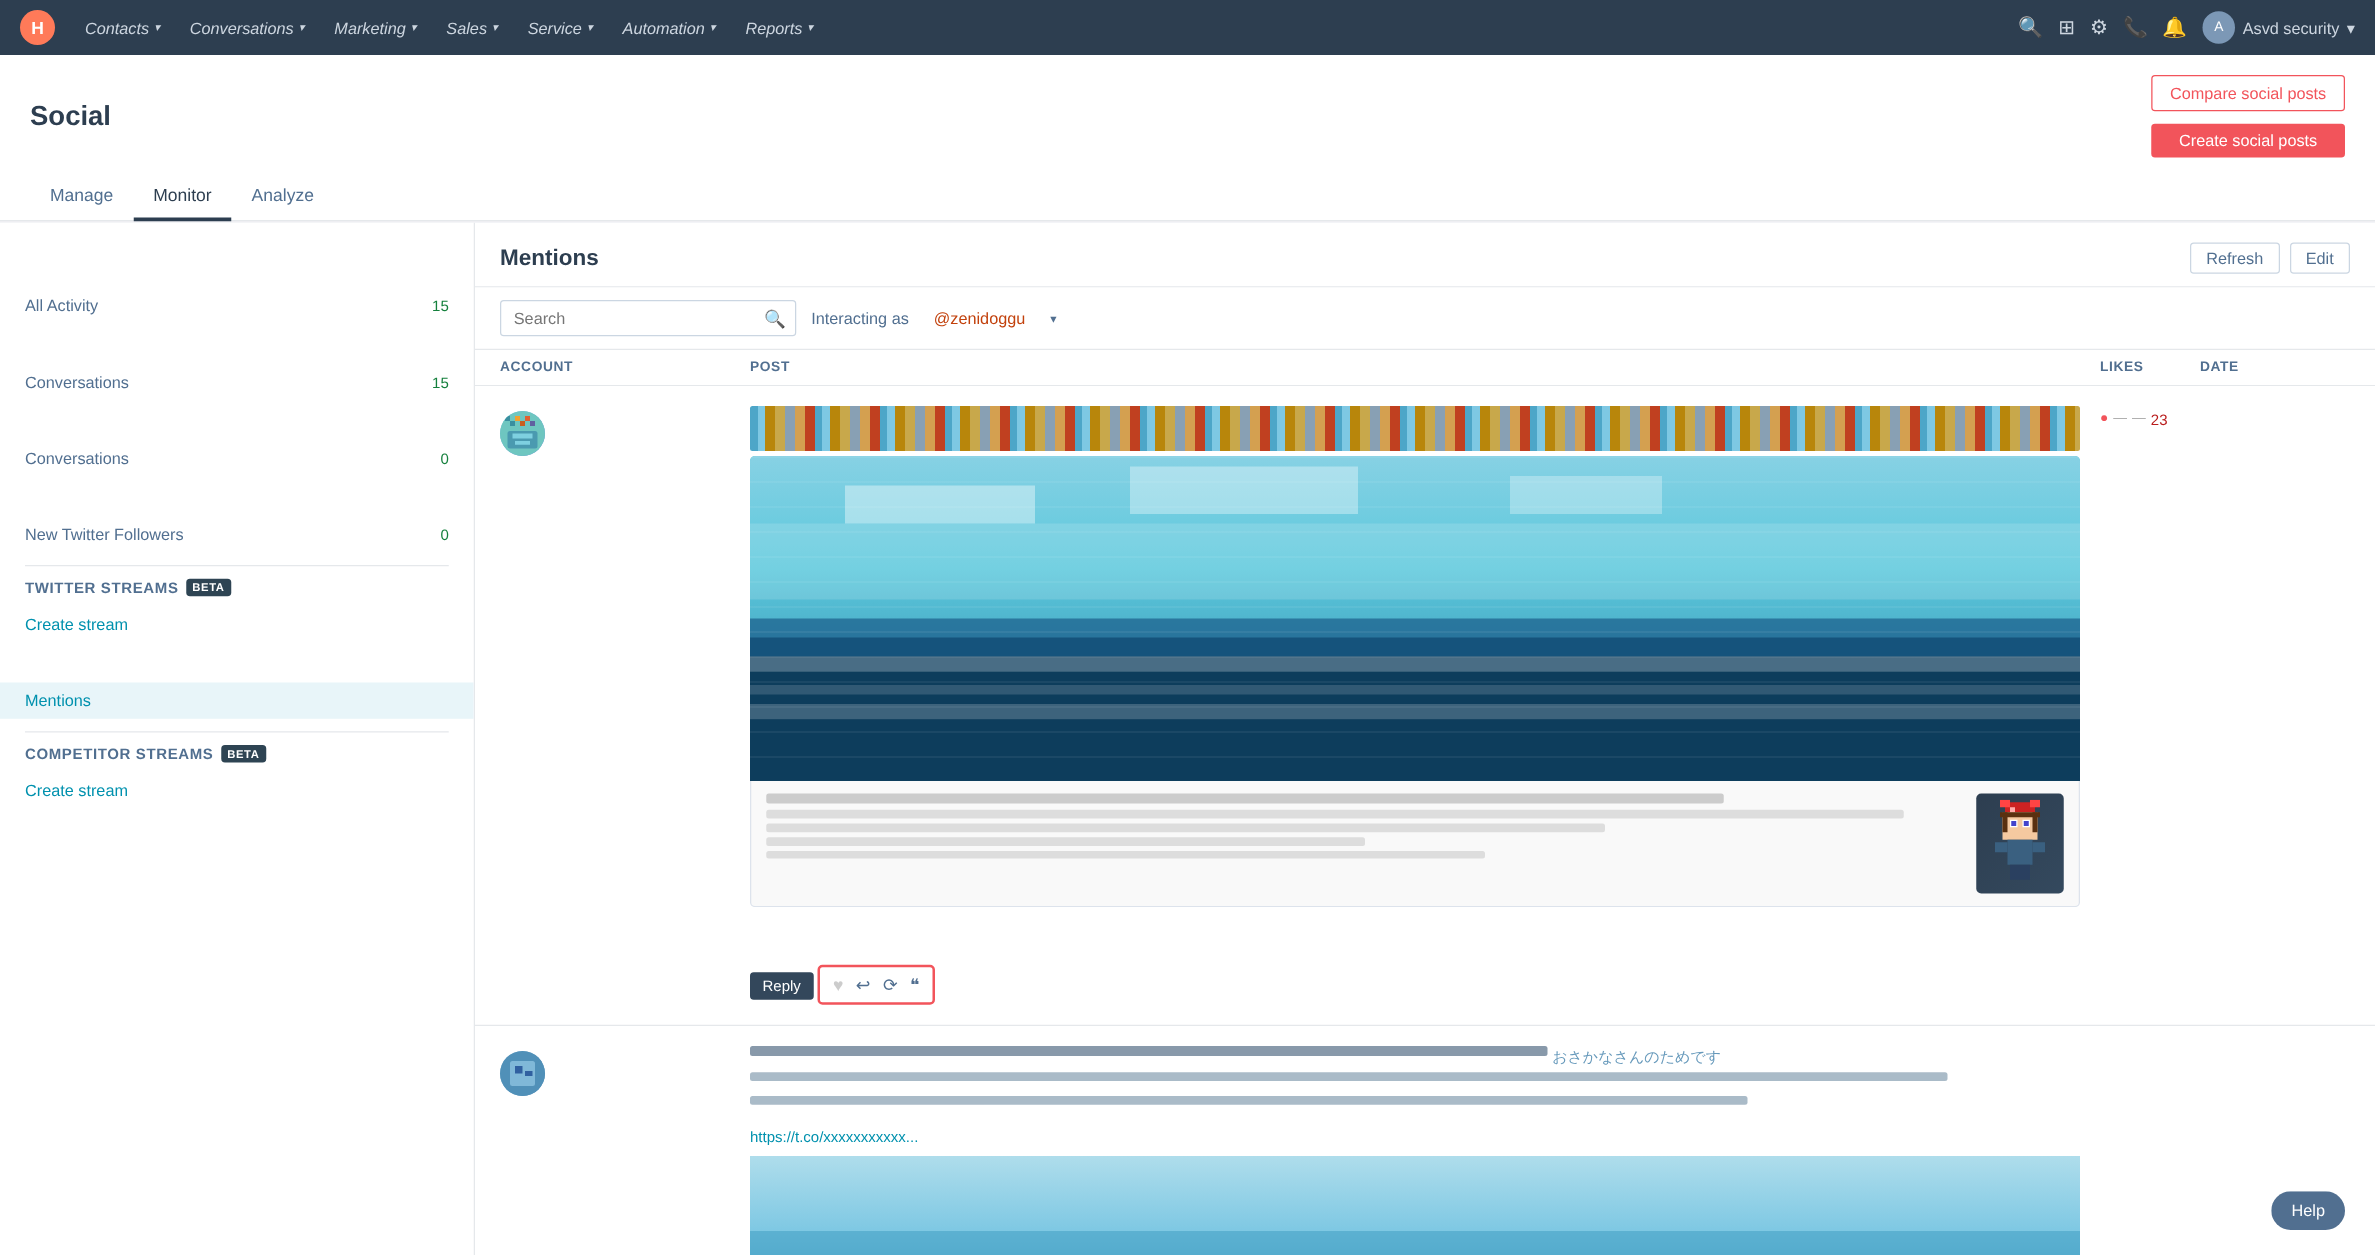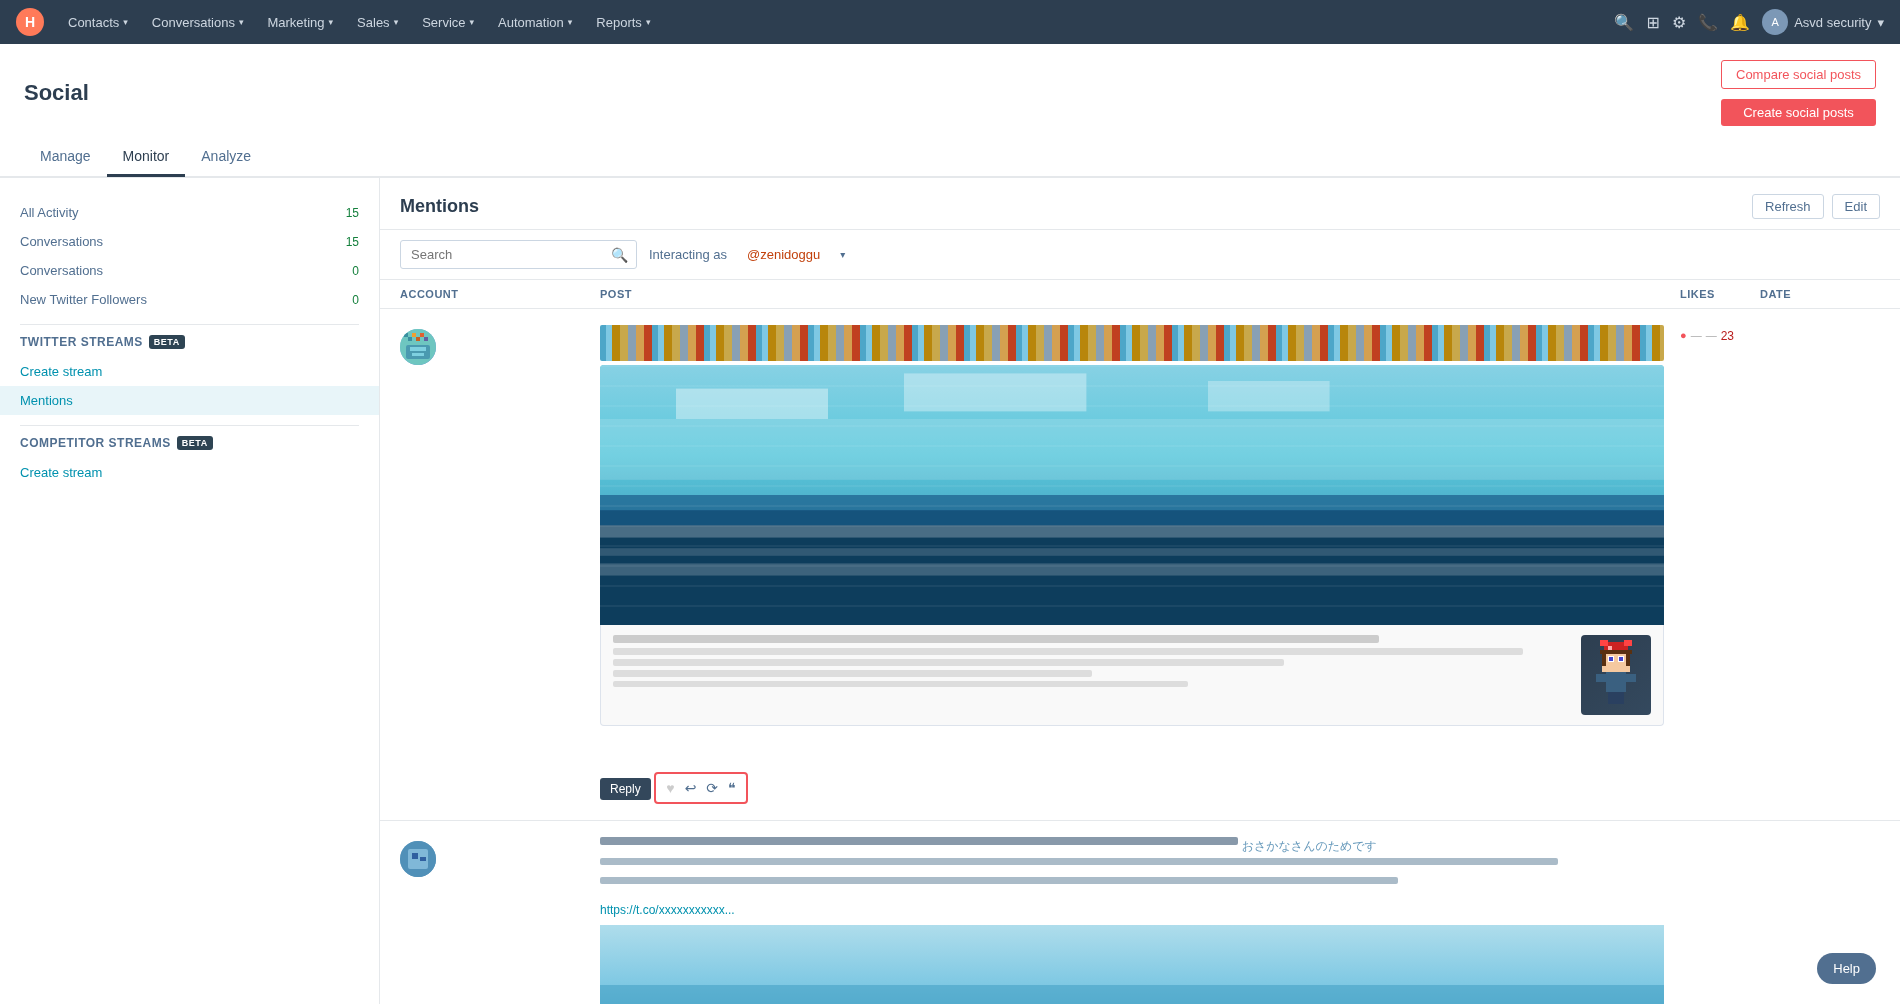--- a/index.html
+++ b/index.html
@@ -17,21 +17,21 @@
     }
     .top-nav .logo {
       width: 28px; height: 28px;
       background: #ff7a59;
       border-radius: 50%;
       display: flex; align-items: center; justify-content: center;
       font-size: 14px; font-weight: bold; color: #fff;
       margin-right: 8px;
       flex-shrink: 0;
     }
-    .nav-items { display: flex; gap: 4px; flex: 1; }
+    .nav-items { display: flex; gap: 4px; flex: 1; font-style: italic; }
     .nav-item {
       color: #cdd6e0;
       padding: 6px 10px;
       border-radius: 3px;
       cursor: pointer;
       font-size: 13px;
       display: flex; align-items: center; gap: 4px;
       white-space: nowrap;
     }
     .nav-item .caret { font-size: 9px; }
@@ -110,20 +110,21 @@
       letter-spacing: 0.5px;
       padding: 0 20px 8px 20px;
     }
     .sidebar-item {
       display: flex;
       align-items: center;
       padding: 7px 20px;
       cursor: pointer;
       color: #516f90;
       font-size: 13px;
+      margin-top: 32px;
     }
     .sidebar-item.active { background: #e8f5f9; color: #0091ae; }
     .sidebar-item .label { flex: 1; }
     .sidebar-item .count { color: #15803d; font-size: 12px; }
     .sidebar-link {
       padding: 7px 20px;
       cursor: pointer;
       color: #0091ae;
       font-size: 13px;
       display: block;

